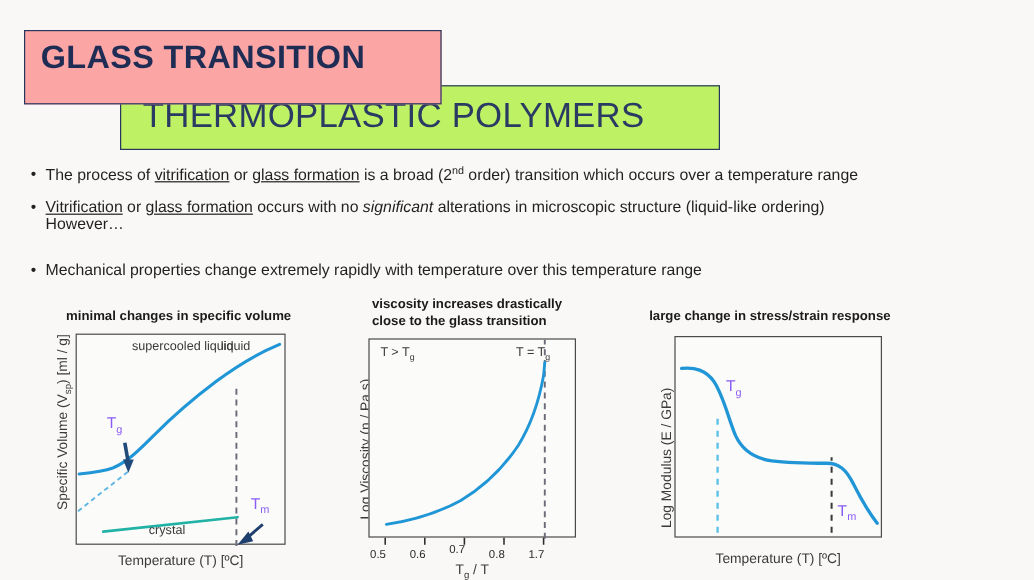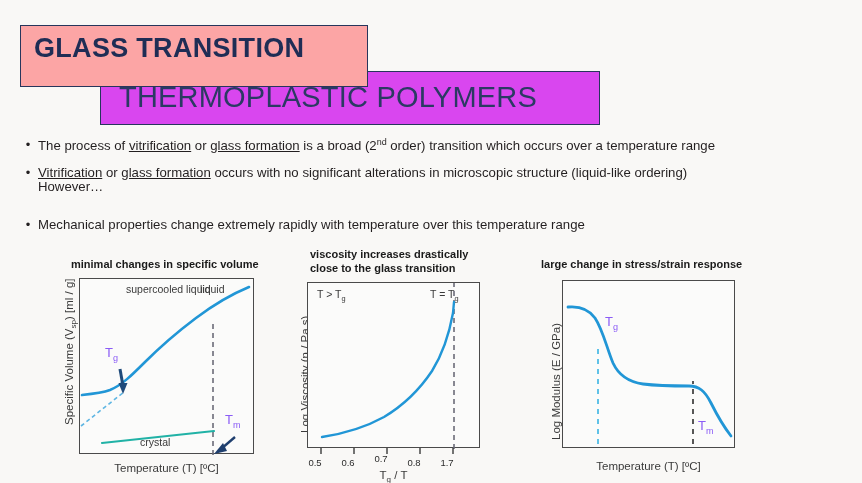--- a/index.html
+++ b/index.html
@@ -38,21 +38,21 @@
     white-space: nowrap;
   }
   #title-box-sub {
     position: absolute;
     left: 100px;
     top: 71px;
     width: 500px;
     height: 54px;
     box-sizing: border-box;
     border: 1.5px solid #27365c;
-    background: #d946ef;
+    background: #bef264;
     z-index: 2;
   }
   #title-sub-text {
     position: absolute;
     left: 18px;
     top: 9px;
     font-size: 29px;
     font-weight: normal;
     color: #2b3a63;
     letter-spacing: 0.2px;
@@ -80,21 +80,21 @@
     color: #231f20;
     line-height: 1.25;
   }
   .bullet-text { flex: 1 1 auto; }
   .plain-row {
     font-size: 13.2px;
     color: #231f20;
     padding-left: 20px;
   }
   .u { text-decoration: underline; }
-  .it { }
+  .it { font-style: italic; }
   sup { font-size: 0.68em; }
 
   
   .figure {
     position: absolute;
   }
   .fig-title {
     position: absolute;
     font-size: 11px;
     font-weight: bold;
@@ -165,21 +165,21 @@
       <span class="bullet-dot">•</span>
       <span class="bullet-text"><span class="u">Vitrification</span><span> or </span><span class="u">glass formation</span><span> occurs with no </span><span class="it">significant</span><span> alterations in microscopic structure (liquid-like ordering)</span></span>
     </div>
     <div class="plain-row" style="position: absolute; left: 0px; top: 42px;"><span class="bullet-text"><span>However…</span></span></div>
     <div class="bullet-row" style="position: absolute; left: 0px; top: 80px;">
       <span class="bullet-dot">•</span>
       <span class="bullet-text"><span>Mechanical properties change extremely rapidly with temperature over this temperature range</span></span>
     </div>
   </div>
 
-<div class="figure" id="fig1" style="left:16px; top:250px; width:290px; height:233px;">
+<div class="figure" id="fig1" style="left:0px; top:250px; width:290px; height:233px;">
   <div class="fig-title" style="left:55px; top:8px; width:230px;">minimal changes in specific volume</div>
 
   <div class="ylabel" style="left:47px; top:175px;">
     <span>Specific Volume (V</span><sub>sp</sub><span>) [ml / g]</span>
   </div>
 
   <div class="plot-frame" id="plot1" style="left:63px; top:28px; width:175px; height:176px;">
     <svg width="175" height="176" viewBox="0 0 175 176" style="position:absolute;left:0;top:0;">
 
       <path d="M 1,147 L 44,113" stroke="#5fb6e3" stroke-width="1.6" stroke-dasharray="4,3" fill="none"></path>

